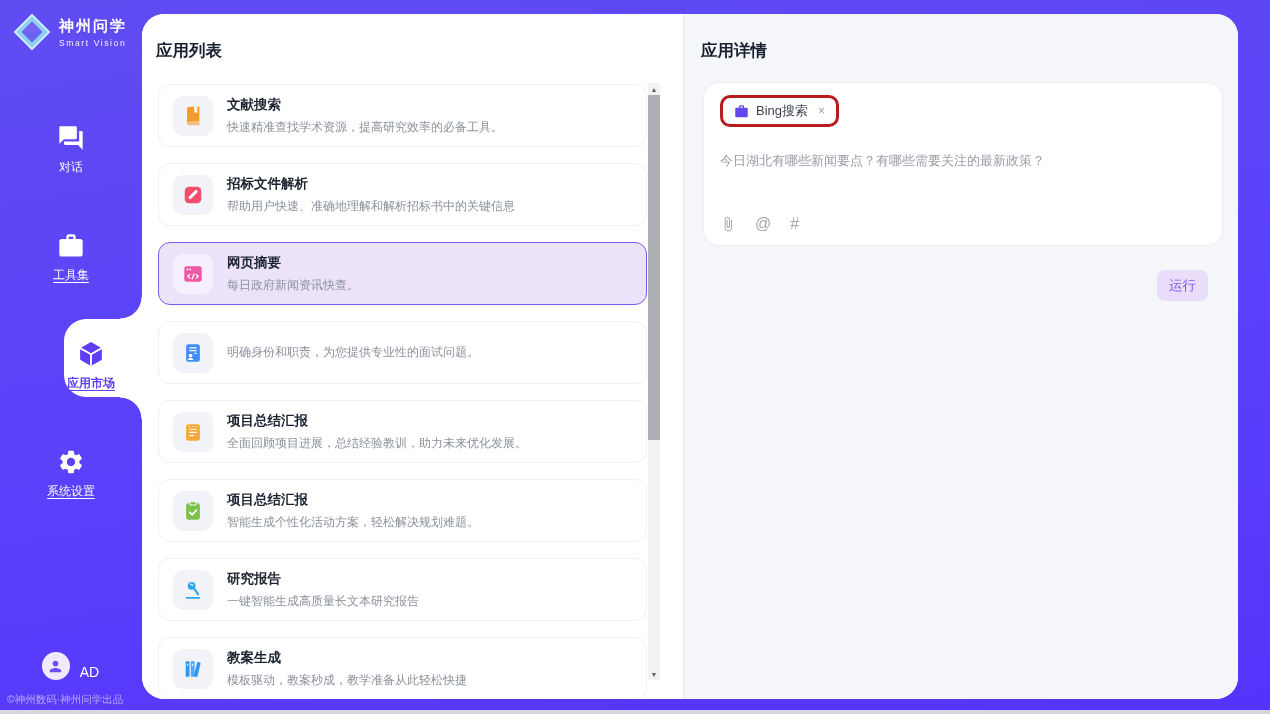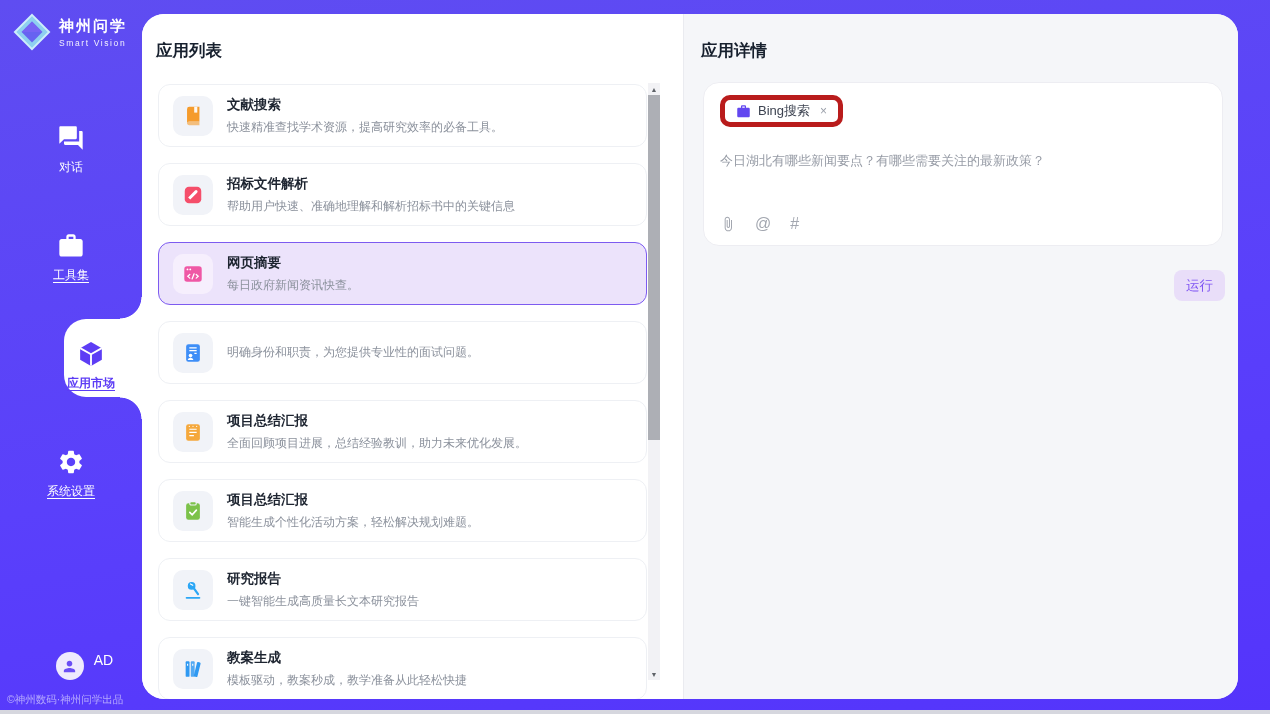--- a/index.html
+++ b/index.html
@@ -25,22 +25,22 @@
   .nav-item.underline .nav-label { text-decoration:underline; text-underline-offset:3px; }
   .nav-item.active { color:#5d3df5;margin-left:40px; --contrast:#ffffff; }
   .nav-item.active .nav-label { font-weight:bold; text-decoration:underline; text-underline-offset:3px; }
   .bump { display:none; position:absolute; left:24px; right:0; top:7px; bottom:23px;
     background:#fff; border-radius:22px 0 0 22px; }
   .nav-item.active .bump { display:block; }
   .fil { position:absolute; right:0; width:22px; height:22px; }
   .fil.top { top:-22px; background:radial-gradient(circle 22px at 0 0, rgba(255,255,255,0) 21px, #fff 21.8px); }
   .fil.bot { bottom:-22px; background:radial-gradient(circle 22px at 0 100%, rgba(255,255,255,0) 21px, #fff 21.8px); }
 
-  .user-row { position:absolute; left:16px; bottom:34px; width:137px; display:flex;
-    align-items:flex-start; justify-content:center; gap:10px; }
+  .user-row { position:absolute; left:2px; bottom:34px; width:137px; display:flex;
+    align-items:flex-end; justify-content:center; gap:10px; }
   .avatar { width:28px; height:28px; border-radius:50%; background:#efeafd;
     display:flex; align-items:center; justify-content:center; }
   .avatar svg { width:17px; height:17px; }
   .user-name { color:#fff; font-size:14px; }
   .copyright { position:absolute; left:0; bottom:7px; width:142px; padding-left:7px;
     font-size:10.5px; color:rgba(255,255,255,.55); white-space:nowrap; }
 
   
   #content { position:absolute; left:142px; top:14px; width:1096px; height:685px;
     background:#fff; border-radius:22px; overflow:hidden; display:flex;text-decoration:underline; }
@@ -63,30 +63,30 @@
   .sb-arrow { position:absolute; left:0; width:12px; height:12px; display:flex;
     align-items:center; justify-content:center; font-size:7px; color:#5f6368; cursor:pointer; }
   .sb-up { top:0; } .sb-down { bottom:0; }
   #sb-thumb { position:absolute; left:0; top:12px; width:12px; height:345px; background:#adafb5; cursor:pointer; }
 
   #detail-panel { position:relative; flex:1; background:#f5f6f9; border-left:1px solid #eaebf0; }
   #detail-panel .panel-title { left:17px; }
   #input-card { position:absolute; left:19px; top:68px; width:520px; height:164px;
     background:#fff; border:1px solid #ededf2; border-radius:16px; padding:12px 16px; }
   .tag { display:inline-flex; align-items:center; gap:7px; height:32px; padding:0 11px;
-    border:5px solid #b91c1c; border-radius:10px; background:#fff; }
+    border:3px solid #b91c1c; border-radius:10px; background:#fff; }
   .tag svg { width:15px; height:15px; }
   .tag-label { font-size:13px; color:#3c4250; }
   .tag-close { font-size:12px; color:#9ba0aa; margin-left:3px; cursor:pointer; }
   .prompt { margin-top:25px; font-size:13px; color:#979ca6; cursor:text; }
   .tools-row { position:absolute; left:16px; bottom:13px; display:flex; align-items:center;
     gap:19px; color:#a3a7b0; }
   .tools-row .t-icon { font-size:16px; cursor:pointer; line-height:1; }
   .tools-row svg { width:16px; height:16px; display:block; }
-  #run-btn { position:absolute; top:256px; right:13px; width:51px; height:31px;
+  #run-btn { position:absolute; top:256px; right:30px; width:51px; height:31px;
     background:#e9def9; color:#8157f3; font-size:13.5px; border:none; border-radius:8px;
     display:flex; align-items:center; justify-content:center; cursor:pointer; }
 
   #bottom-bar { position:absolute; left:0; bottom:0; width:100%; height:4px; background:#d6d7de; }
 </style>
 </head>
 <body>
 
 <div id="sidebar">
   <div class="logo">

